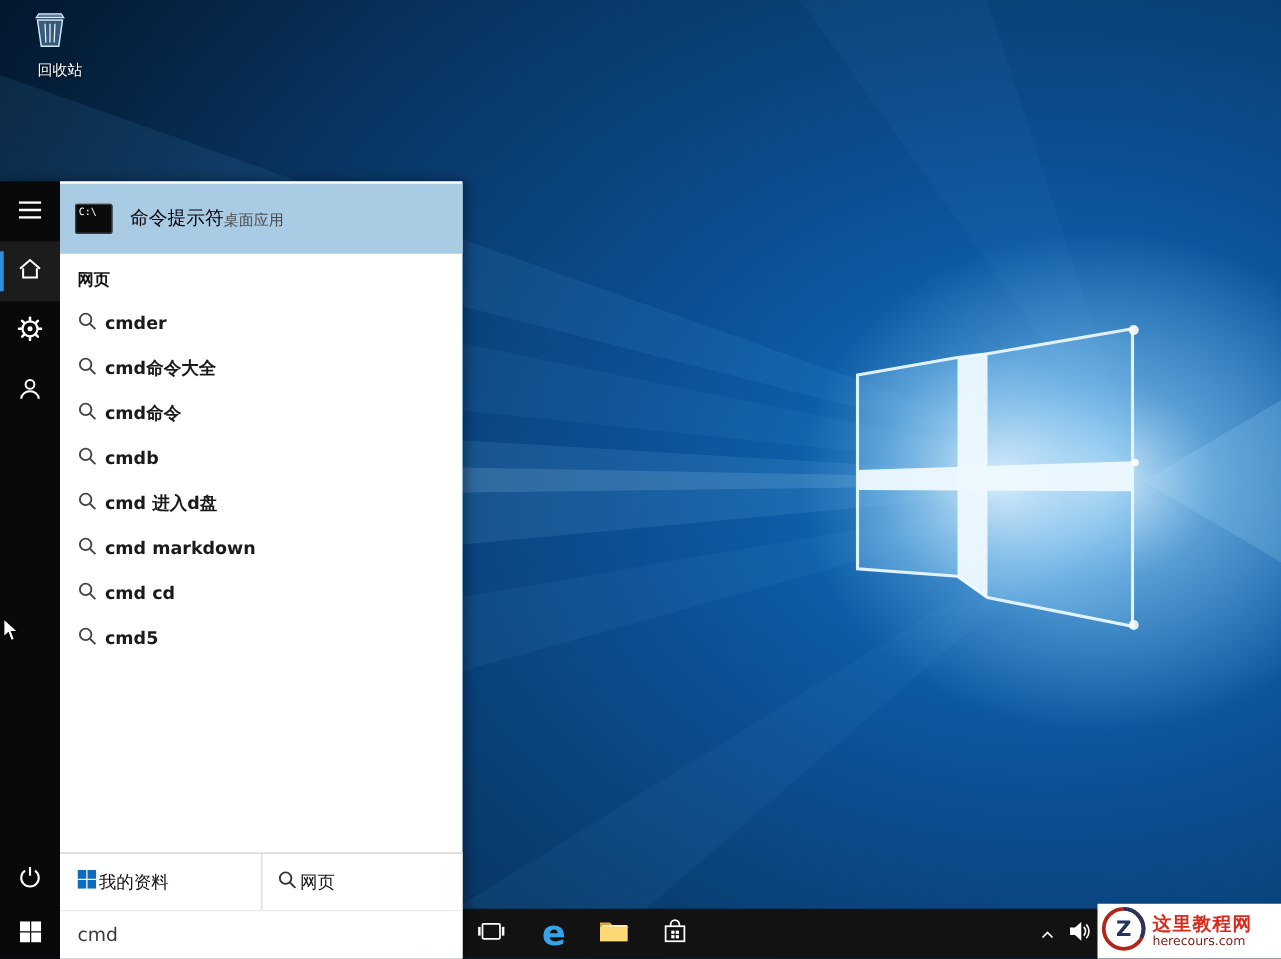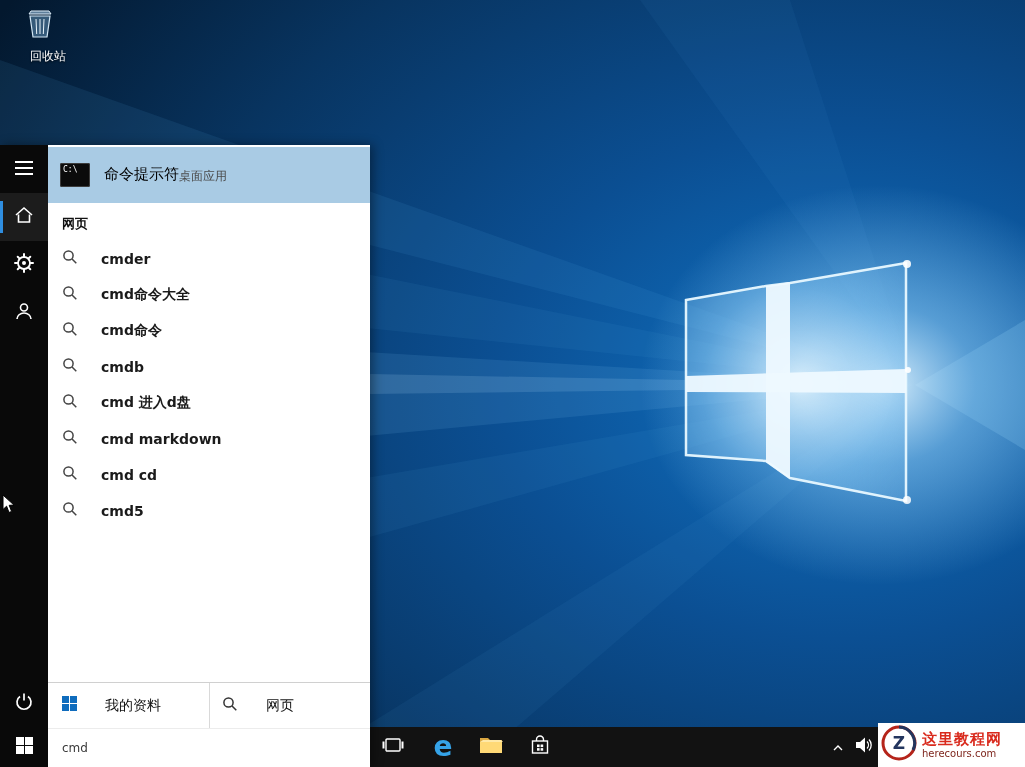--- a/index.html
+++ b/index.html
@@ -41,33 +41,33 @@
   .cmd-ico{width:30px;height:24px;background:#0b0b0b;border-radius:2px;color:#fff;
     font-family:"DejaVu Sans Mono","Liberation Mono",monospace;font-size:8px;padding:2px 0 0 3px;box-sizing:border-box;
     box-shadow:0 0 0 1px #3c3c3c inset;flex:none;}
   .tr-texts{display:flex;flex-direction:row;}
   .tr-title{font-size:15px;color:#000;}
   .tr-sub{font-size:12px;color:#4a4a4a;margin-top:3px;}
 
   .web-header{position:absolute;left:14px;top:70px;font-size:13px;font-weight:bold;color:#111;}
 
   .rows{position:absolute;left:0;top:96px;width:322px;}
-  .srow{height:36px;display:flex;align-items:center;gap:23px;padding-left:14px;box-sizing:border-box;}
+  .srow{height:36px;display:flex;align-items:center;gap:6px;padding-left:14px;box-sizing:border-box;}
   .srow .txt{font-size:14px;font-weight:600;color:#1b1b1b;}
 
   .footer{position:absolute;left:0;top:537px;width:322px;height:46px;border-top:1px solid #d0d0d0;
     display:flex;box-sizing:border-box;background:#fff;}
-  .f-cell{display:flex;align-items:center;gap:28px;height:100%;box-sizing:border-box;}
+  .f-cell{display:flex;align-items:center;gap:2px;height:100%;box-sizing:border-box;}
   .f-cell1{width:162px;padding-left:14px;border-right:1px solid #d9d9d9;}
   .f-cell2{padding-left:12px;flex:1;}
   .f-label{font-size:14px;color:#111;}
 
   .search-box{position:absolute;left:0;top:583px;width:322px;height:39px;background:#fff;border-top:1px solid #ececec;box-sizing:border-box;}
   .search-box input{width:100%;height:100%;border:none;outline:none;padding:0 0 0 14px;box-sizing:border-box;
-    font-size:12px;color:#3a3a3a;font-family:"DejaVu Sans","Liberation Sans",sans-serif;background:transparent;}
+    font-size:15px;color:#3a3a3a;font-family:"DejaVu Sans","Liberation Sans",sans-serif;background:transparent;}
 
   .cursor{position:absolute;left:2px;top:494px;z-index:40;pointer-events:none;}
 </style>
 </head>
 <body>
 
 <svg class="wallpaper" viewBox="0 0 1025 767" xmlns="http://www.w3.org/2000/svg">
   <defs>
     <radialGradient id="bg" cx="0.82" cy="0.5" r="0.95">
       <stop offset="0" stop-color="#1073c4"></stop>

